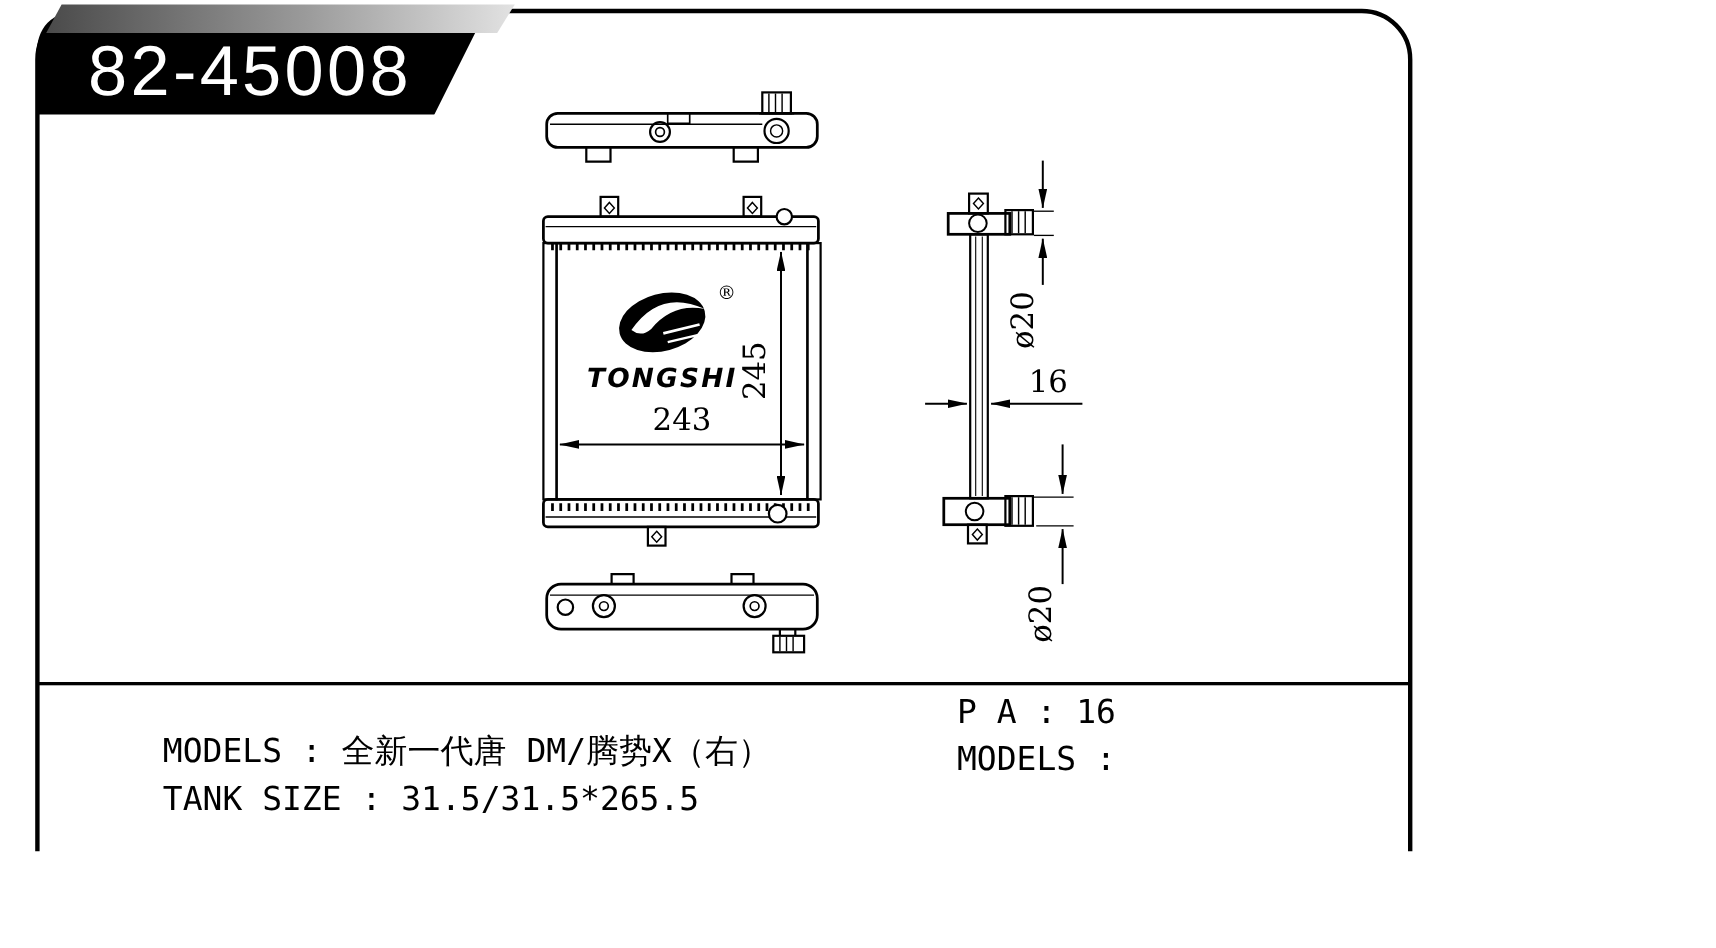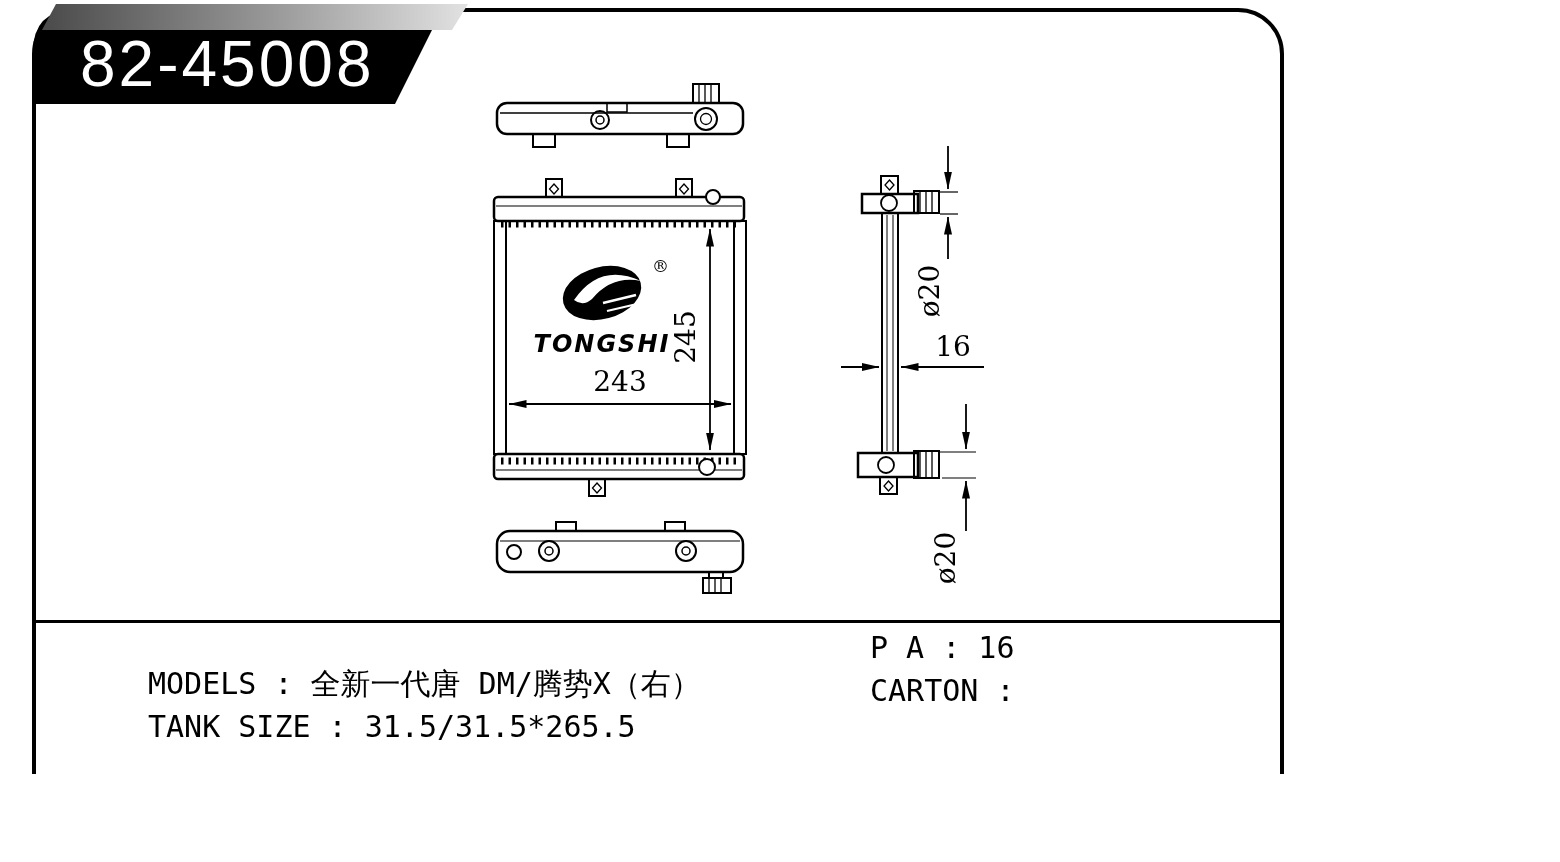--- a/index.html
+++ b/index.html
@@ -232,16 +232,16 @@
     </g>
   </svg>
 
   <div class="specs-left">
     <div class="spec-line">MODELS : 全新一代唐 DM/腾势X（右）</div>
     <div class="spec-line">TANK SIZE : 31.5/31.5*265.5</div>
   </div>
 
   <div class="specs-right">
     <div class="spec-line">P A : 16</div>
-    <div class="spec-line">CARTON :</div>
+    <div class="spec-line">MODELS :</div>
   </div>
 
 </div>
 
 </body></html>

